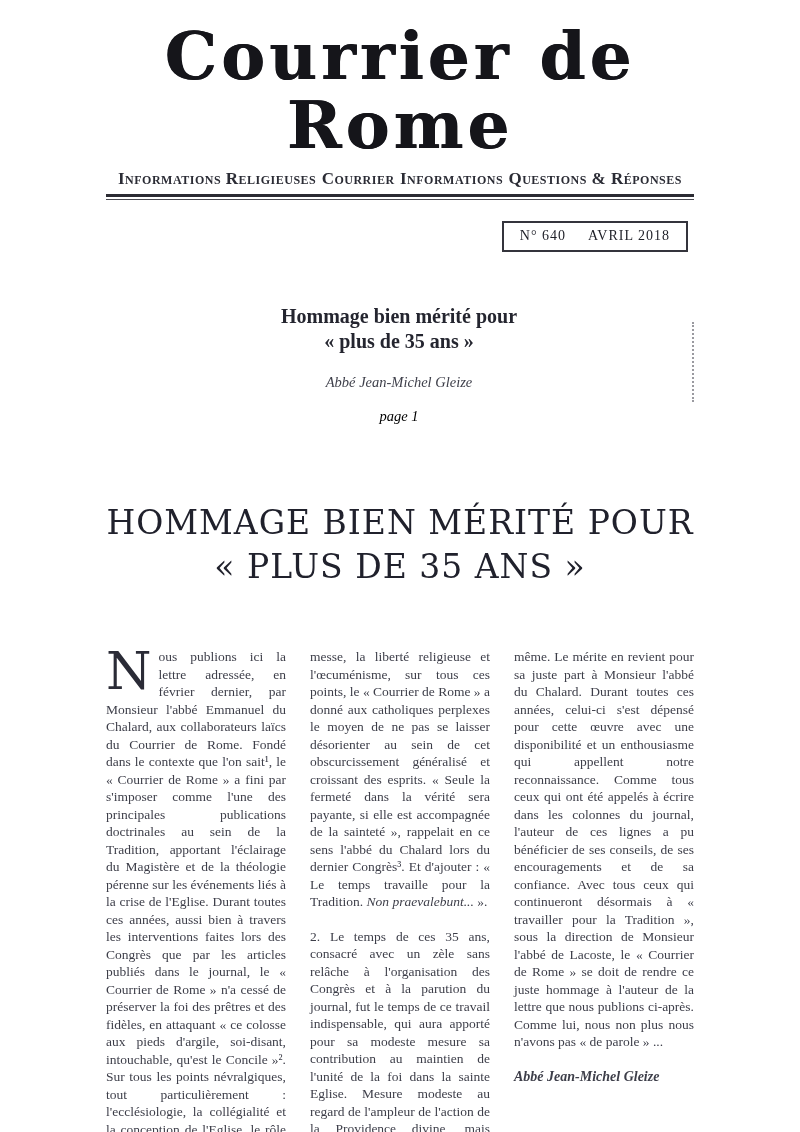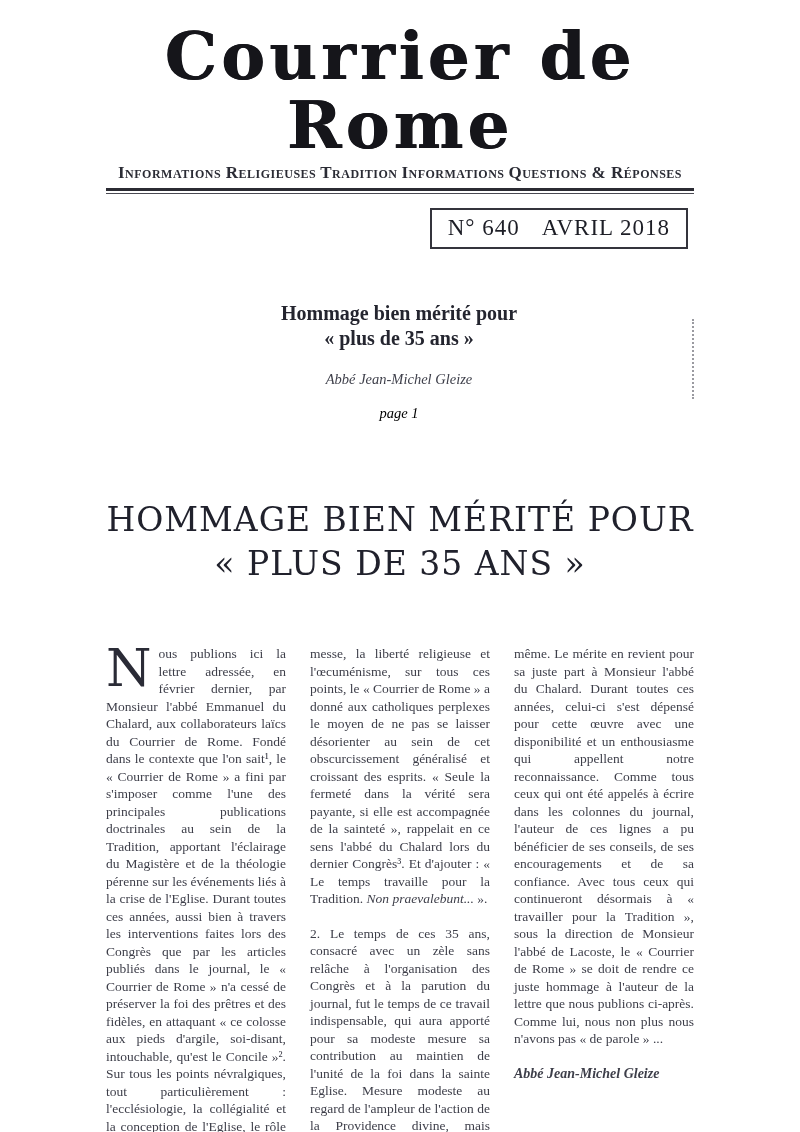--- a/index.html
+++ b/index.html
@@ -19,21 +19,21 @@
     text-align:center;
     font-family:"DejaVu Serif",serif;
     font-weight:bold;
     font-size:66px;
     line-height:1.04;
     letter-spacing:4px;
     color:#15151a;
     text-shadow:0.6px 0 #15151a;
   }
   .masthead-sections{
-    margin-top:4px;
+    margin-top:10px;
     display:flex;
     justify-content:space-between;
     align-items:baseline;
     padding:0 12px;
     font-family:"Liberation Serif",serif;
     font-variant:small-caps;
     font-weight:bold;
     font-size:17px;
     letter-spacing:0.5px;
     color:#2b2c35;
@@ -46,26 +46,27 @@
   }
   .issue-row{
     margin-top:14px;
     display:flex;
     justify-content:flex-end;
     padding-right:6px;
   }
   .issue-box{
     border:2px solid #34343c;
     padding:5px 16px 6px 16px;
-    font-size:23px;
+    font-size:14px;
     letter-spacing:1px;
     color:#1d1e26;
     display:flex;
     gap:22px;
     font-variant:normal;
+    margin-top:7px;
   }
   
   .teasers{
     margin-top:52px;
     display:flex;
     align-items:stretch;
   }
   .teaser{
     flex:1 1 0;
     text-align:center;
@@ -141,21 +142,21 @@
 </style>
 </head>
 <body>
 
 <div class="page">
 
   <div class="masthead-title">Courrier de Rome</div>
 
   <div class="masthead-sections">
     <span>Informations Religieuses</span>
-    <span>Tradition</span>
+    <span>Courrier</span>
     <span>Informations</span>
     <span>Questions &amp; Réponses</span>
   </div>
 
   <div class="double-rule"></div>
 
   <div class="issue-row">
     <div class="issue-box">
       <span>N° 640</span>
       <span>AVRIL 2018</span>

